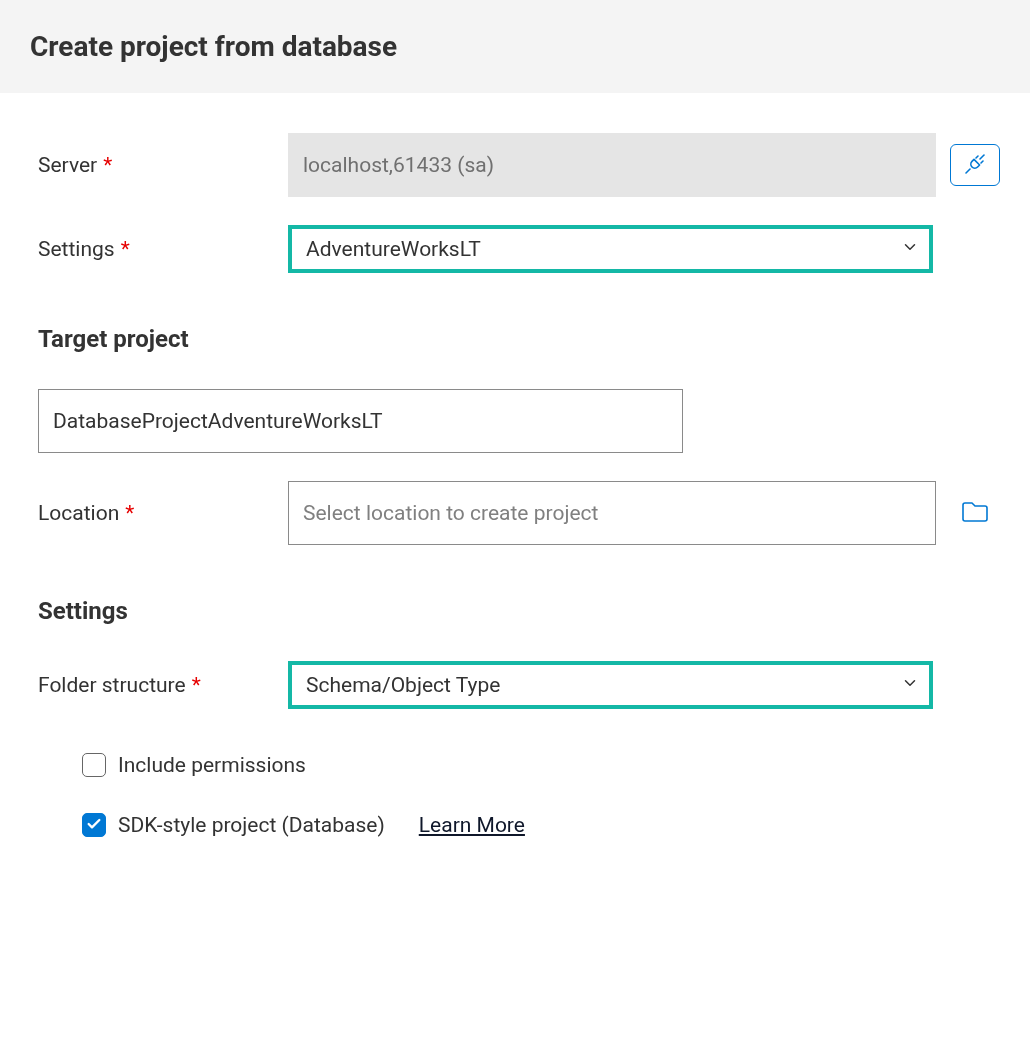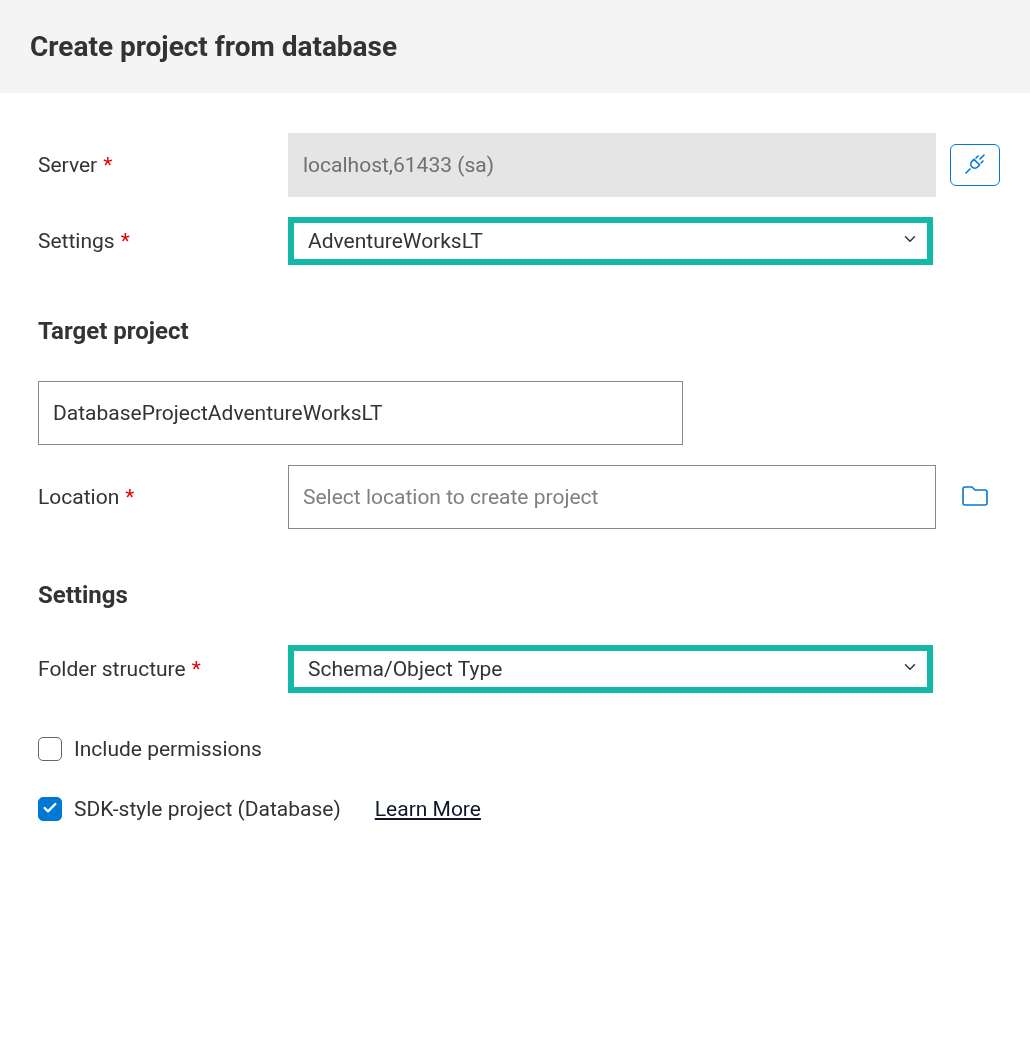--- a/index.html
+++ b/index.html
@@ -31,21 +31,21 @@
       font-weight: 700;
       color: #333;
       margin-bottom: 36px;
     }
     .section {
       margin-bottom: 52px;
     }
     .field-row {
       display: flex;
       align-items: center;
-      margin-bottom: 20px;
+      margin-bottom: 28px;
     }
     .field-label {
       width: 250px;
       font-size: 21px;
       color: #333;
       flex-shrink: 0;
     }
     .required {
       color: #e60000;
       margin-left: 6px;
@@ -75,21 +75,21 @@
     .text-input::placeholder {
       color: #808080;
     }
     .select-wrap {
       position: relative;
       width: 100%;
     }
     .select-input {
       width: 100%;
       height: 48px;
-      border: 6px solid #14b8a6;
+      border: 4px solid #14b8a6;
       padding: 0 44px 0 14px;
       font-size: 21px;
       color: #333;
       background: #fff;
       font-family: inherit;
       appearance: none;
       -webkit-appearance: none;
       cursor: pointer;
     }
     .chevron {
@@ -120,20 +120,21 @@
       align-items: center;
       justify-content: center;
       cursor: pointer;
       flex-shrink: 0;
     }
     .checkbox-row {
       display: flex;
       align-items: center;
       gap: 12px;
       margin-bottom: 36px;
+      margin-left: 44px;
     }
     .checkbox {
       width: 24px;
       height: 24px;
       border: 1.5px solid #666;
       border-radius: 5px;
       background: #fff;
       display: flex;
       align-items: center;
       justify-content: center;

